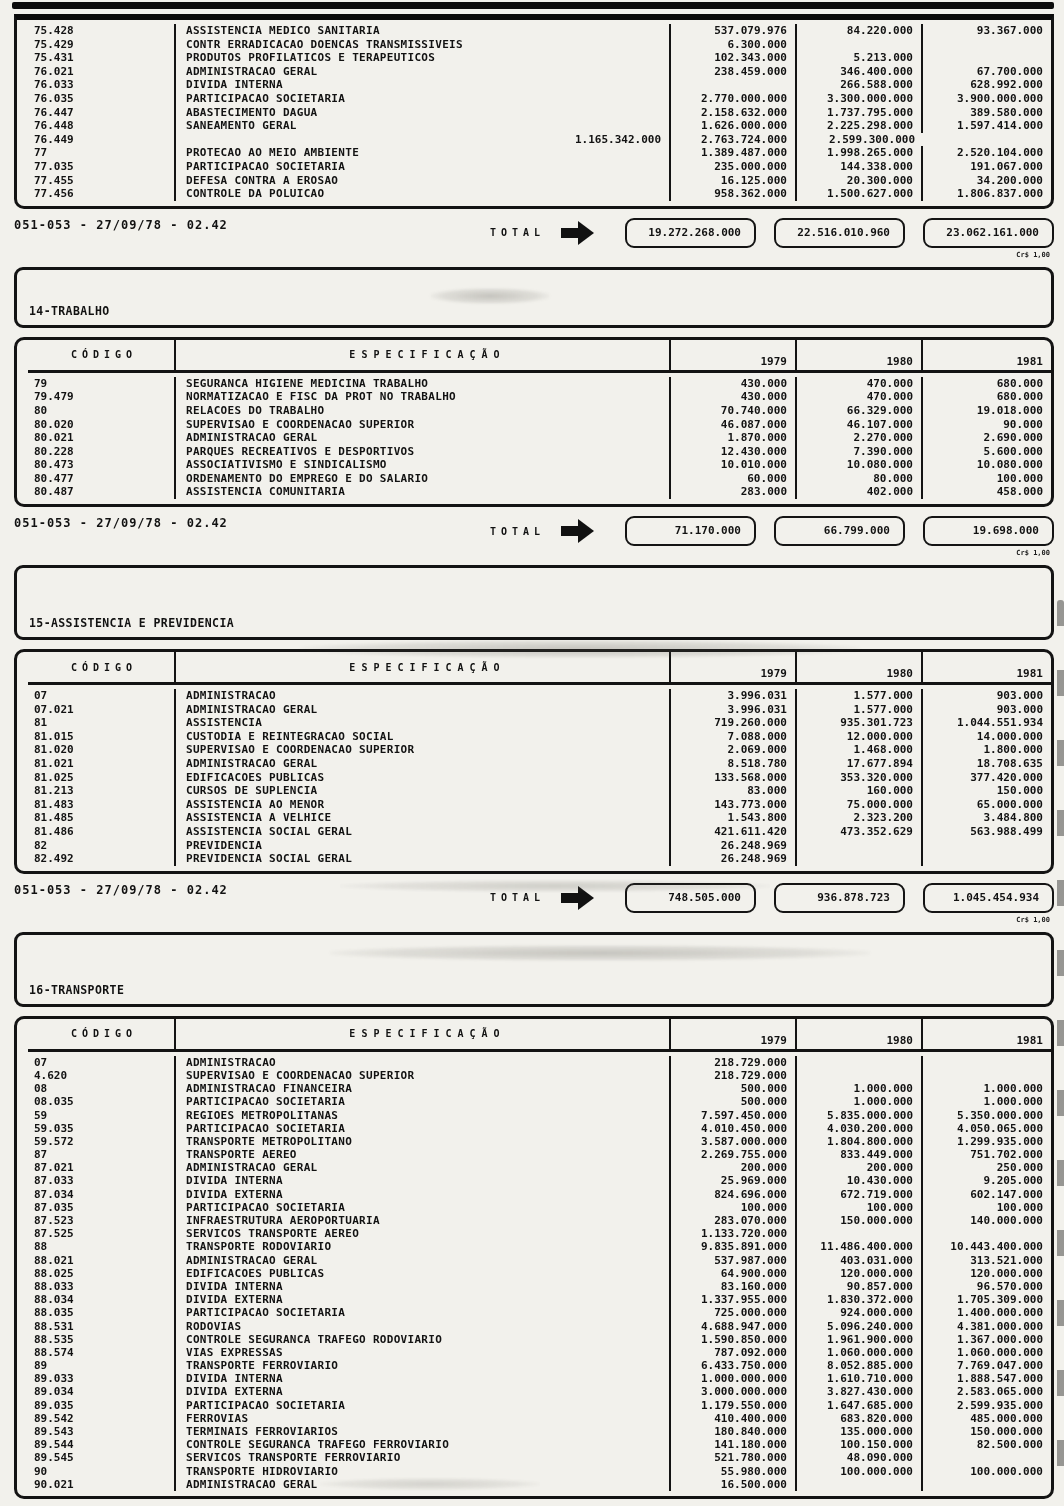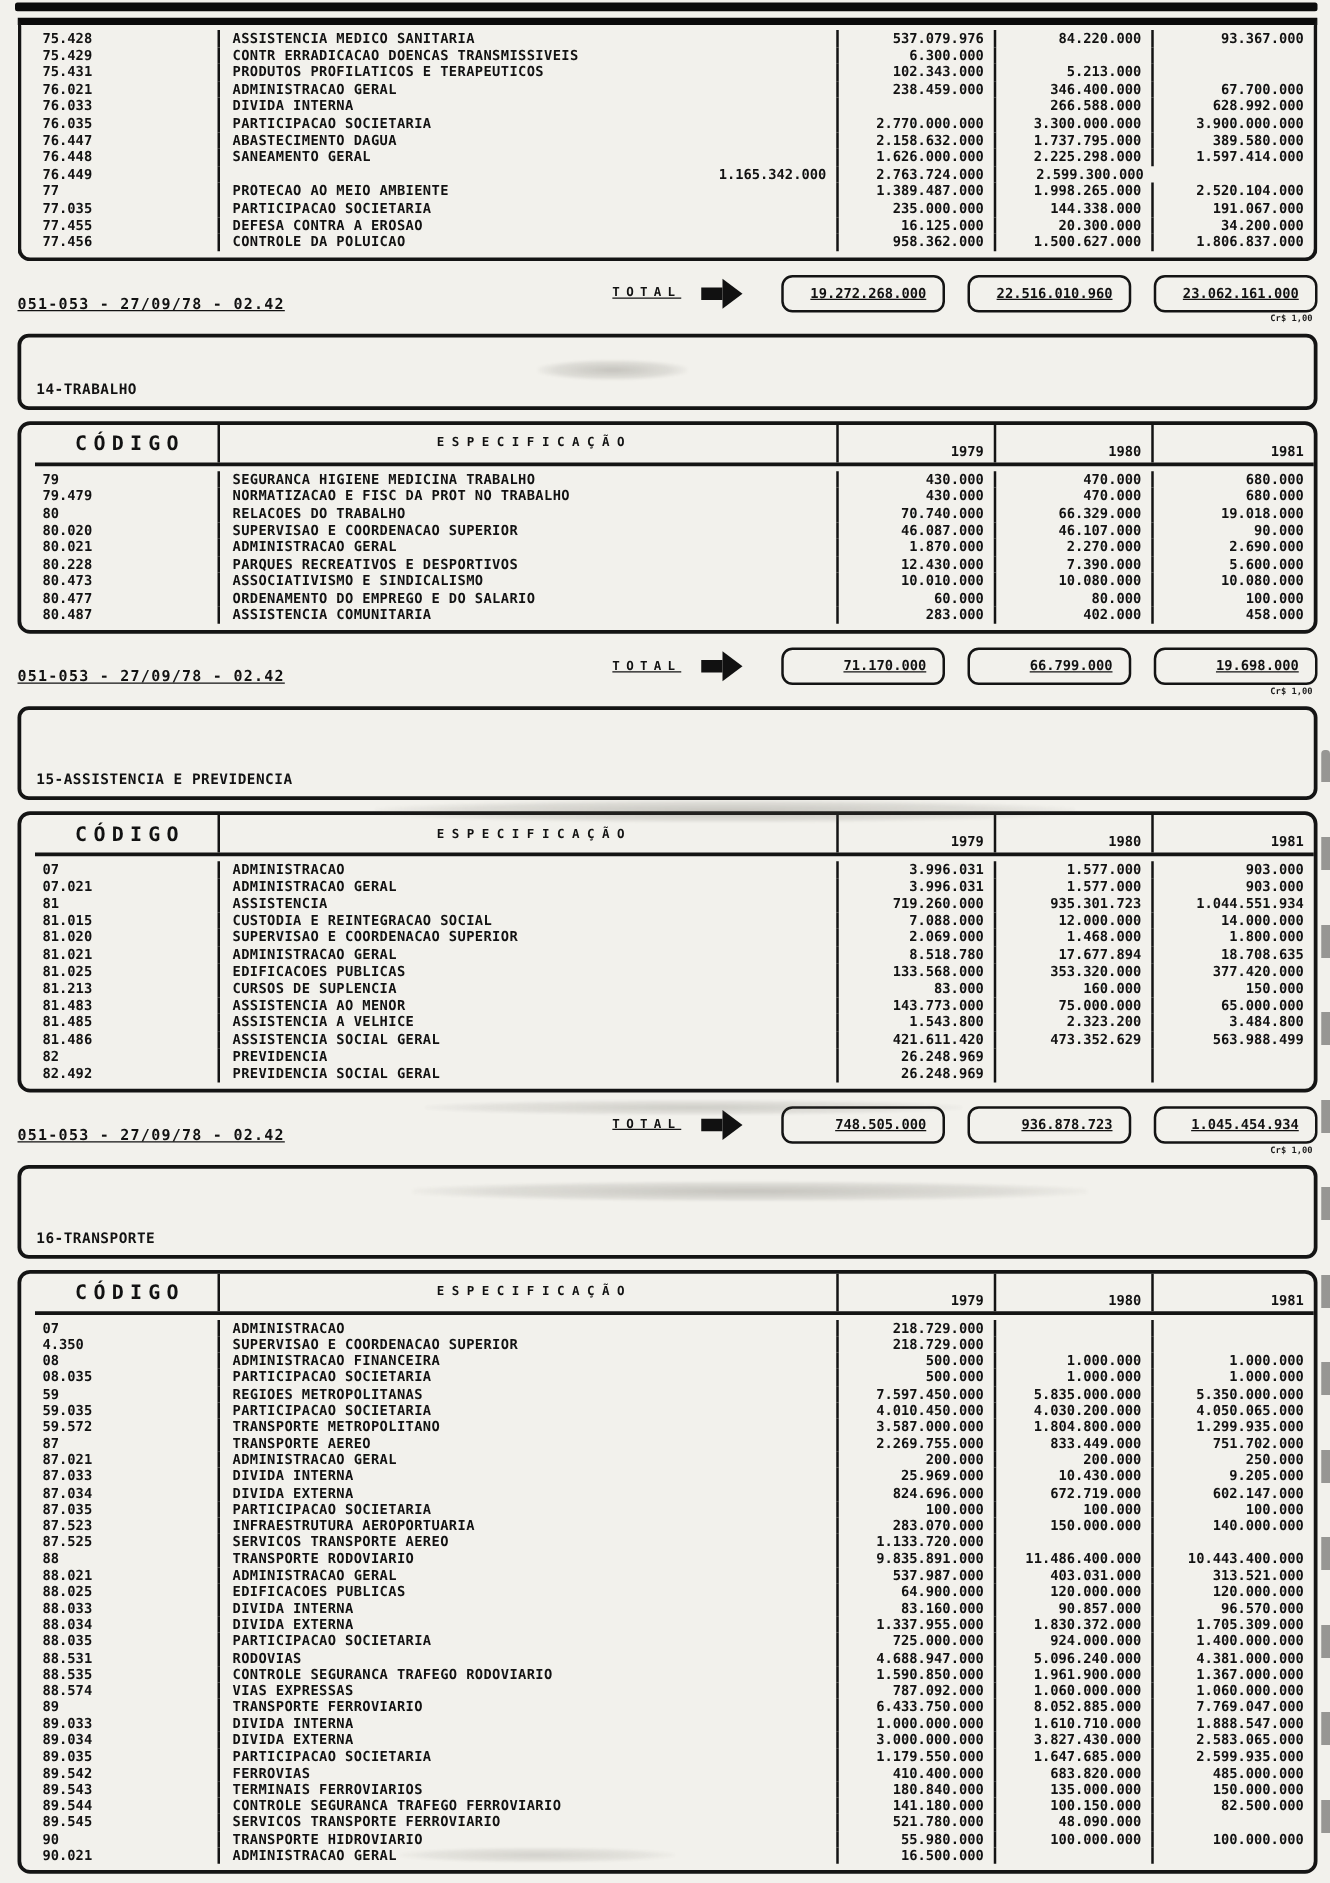--- a/index.html
+++ b/index.html
@@ -39,30 +39,29 @@
   .tc.code{border-right:2px solid #141414;padding-left:6px;}
   .tc.spec{border-right:2px solid #141414;padding-left:10px;letter-spacing:.3px;}
   .tc.val{border-right:2px solid #141414;text-align:right;padding-right:8px;}
   .tc.val:last-child{border-right:none;}
   .thead{
     height:30px;
     border-bottom:3px solid #141414;
     font-weight:bold;
   }
   .thead .tc{display:flex;}
-  .thead .hc-code{justify-content:center;align-items:center;font-size:16px;letter-spacing:5px;}
+  .thead .hc-code{justify-content:center;align-items:center;font-size:10px;letter-spacing:5px;}
   .thead .hc-spec{justify-content:center;align-items:center;font-size:10px;letter-spacing:6px;}
   .thead .hc-year{justify-content:flex-end;align-items:flex-end;font-size:11px;padding-bottom:2px;}
 
   
   .total-bar{
     margin:9px 2px 0 2px;
-    display:flex;align-items:flex-end;justify-content:space-between;
+    display:flex;align-items:flex-start;justify-content:space-between;
     height:32px;
-    text-decoration:underline;
   }
   .stamp{font-size:12px;font-weight:bold;letter-spacing:1px;}
   .total-right{display:flex;align-items:center;}
   .total-label{font-size:10px;font-weight:bold;letter-spacing:5px;margin-right:14px;}
   .arrow{position:relative;width:36px;height:24px;margin-right:12px;flex:none;}
   .arrow::before{content:"";position:absolute;left:2px;top:7px;width:17px;height:10px;background:#111;}
   .arrow::after{content:"";position:absolute;left:19px;top:0;width:0;height:0;
     border-top:12px solid transparent;border-bottom:12px solid transparent;border-left:16px solid #111;}
   .tbox{
     width:114px;border:2.5px solid #141414;border-radius:9px;
@@ -424,21 +423,21 @@
         </div>
         <div class="tbody compact">
           <div class="trow">
             <div class="tc code">07</div>
             <div class="tc spec">ADMINISTRACAO</div>
             <div class="tc val">218.729.000</div>
             <div class="tc val"></div>
             <div class="tc val"></div>
           </div>
           <div class="trow">
-            <div class="tc code">4.350</div>
+            <div class="tc code">4.620</div>
             <div class="tc spec">SUPERVISAO E COORDENACAO SUPERIOR</div>
             <div class="tc val">218.729.000</div>
             <div class="tc val"></div>
             <div class="tc val"></div>
           </div>
           <div class="trow">
             <div class="tc code">08</div>
             <div class="tc spec">ADMINISTRACAO FINANCEIRA</div>
             <div class="tc val">500.000</div>
             <div class="tc val">1.000.000</div>

